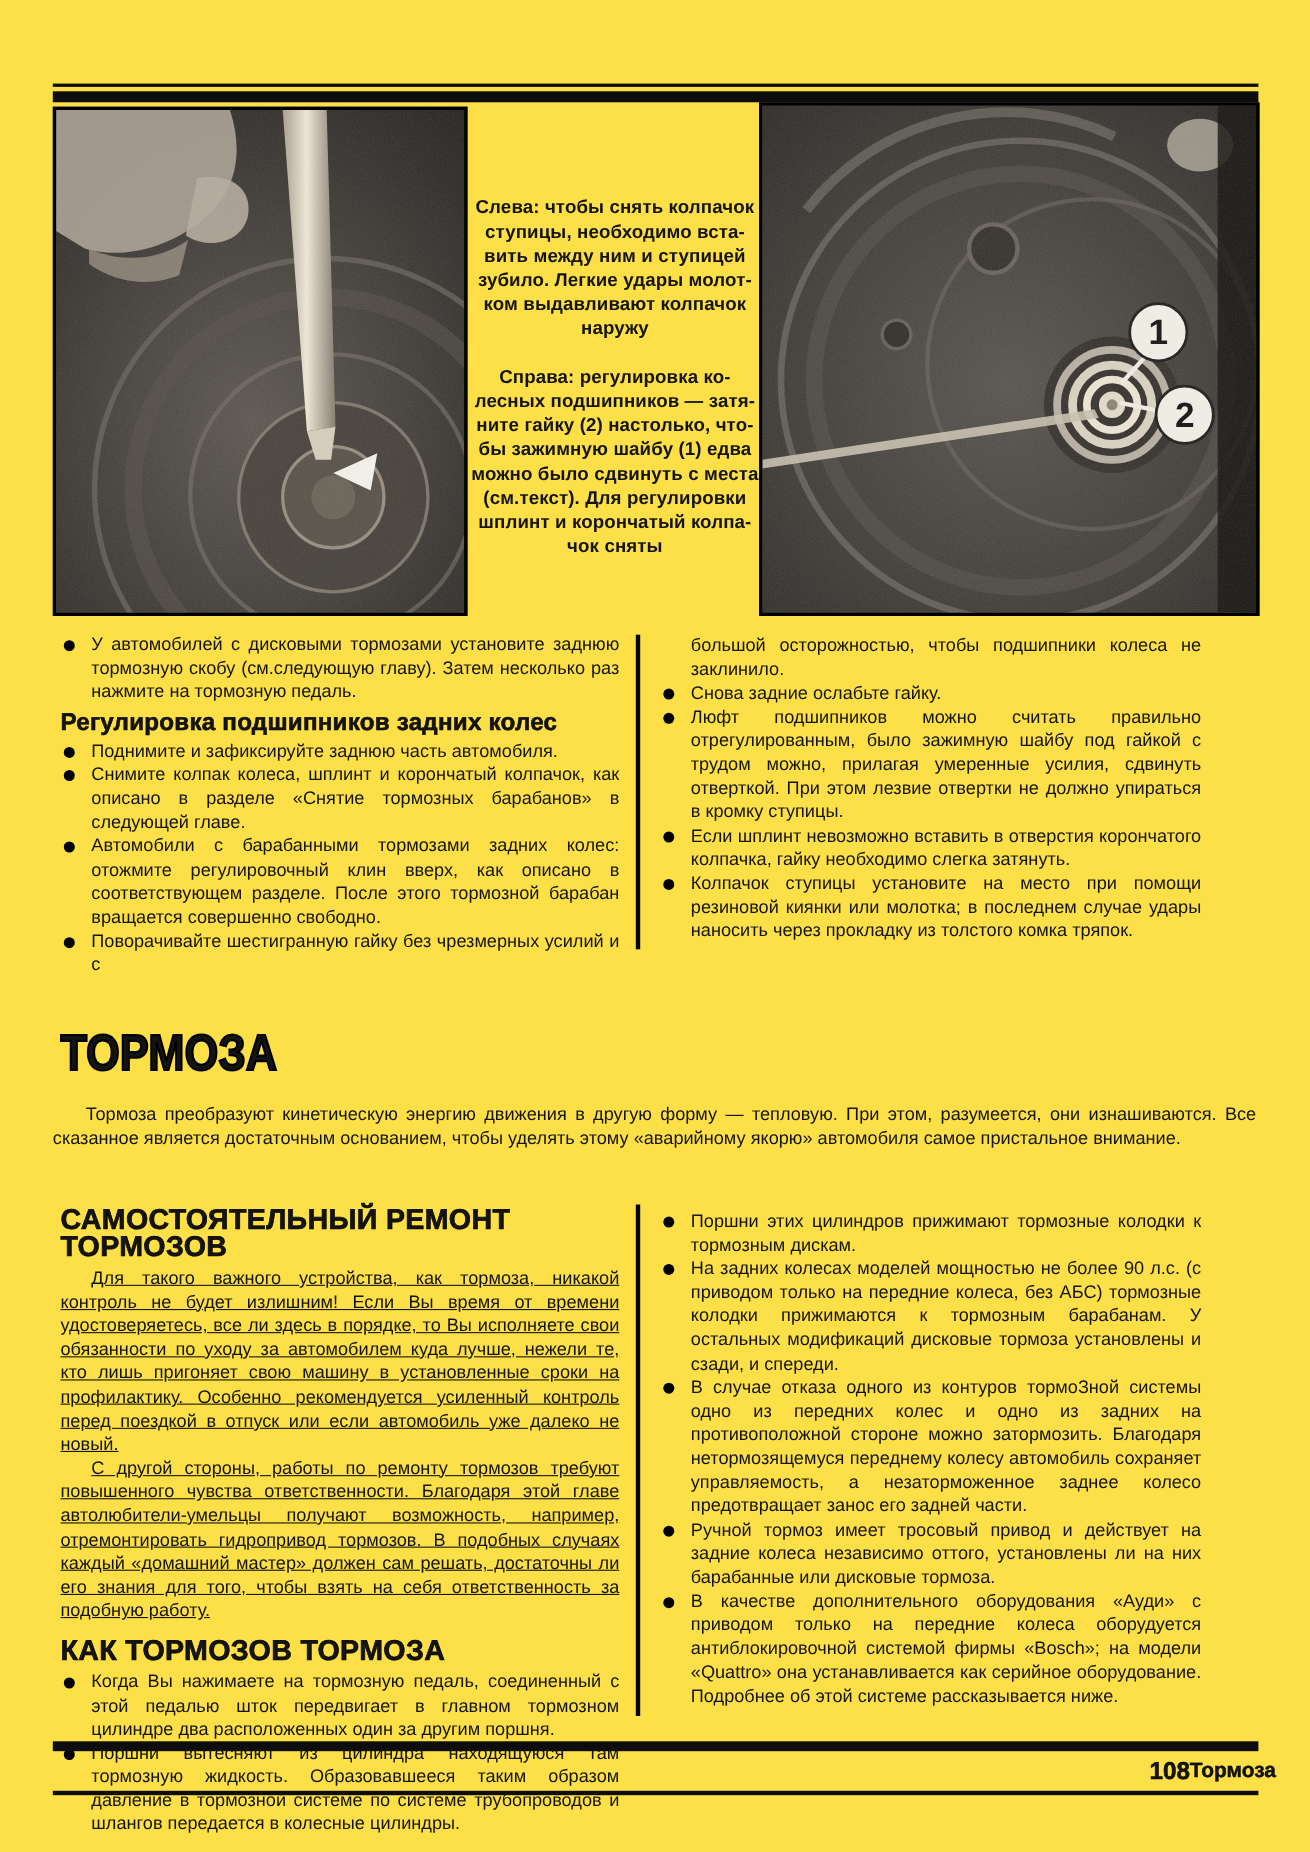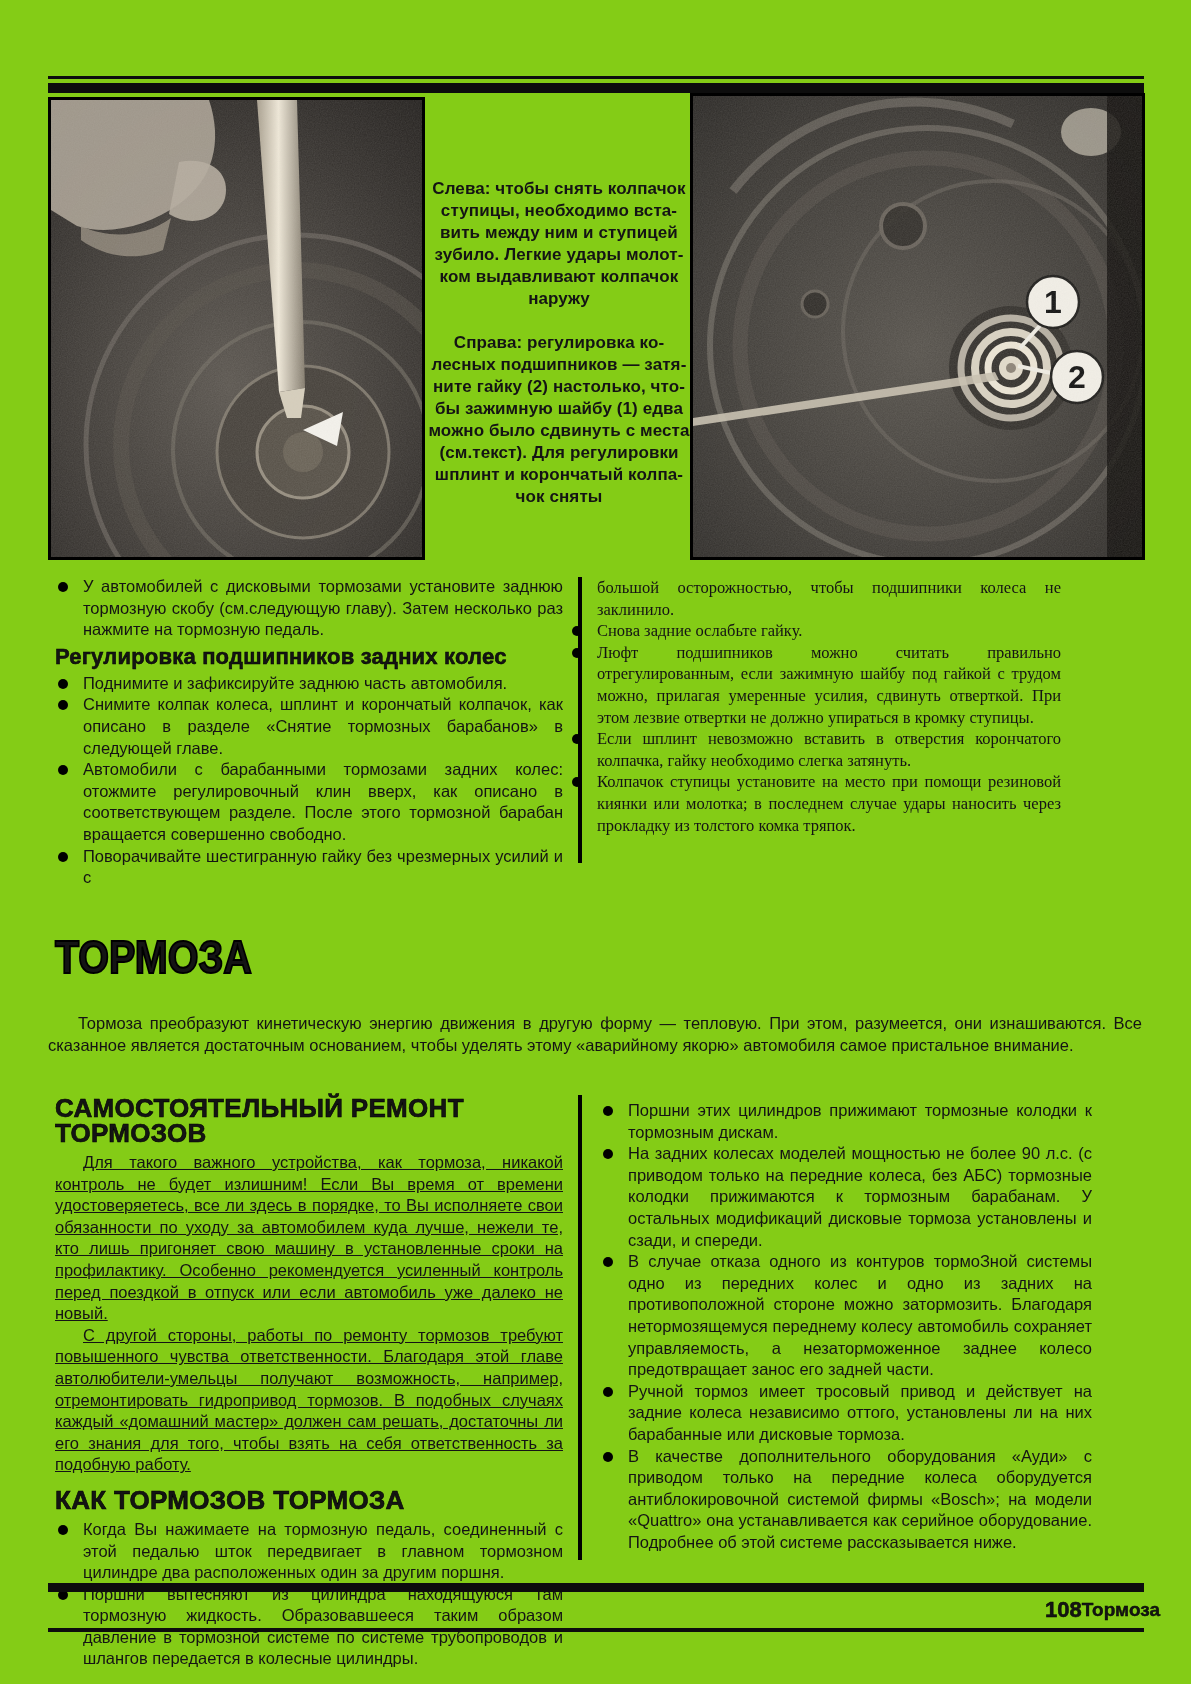--- a/index.html
+++ b/index.html
@@ -1,20 +1,20 @@
 <!DOCTYPE html>
 <html><head>
 <meta charset="utf-8">
 <style>
   html,body{margin:0;padding:0;background:#e8e8e8;}
   .page{
     position:relative;
     width:1191px;height:1684px;
     margin:0 auto;
-    background:#84cc16;
+    background:#fde047;
     font-family:"Liberation Sans", sans-serif;
     color:#141414;
     overflow:hidden;
   }
   .abs{position:absolute;}
   .rule{background:#0d0d0d;}
   
   .photo{border:3px solid #000;box-sizing:border-box;background:#3c3a37;overflow:hidden;}
   .photo svg{display:block;width:100%;height:100%;}
   
@@ -40,21 +40,21 @@
     letter-spacing:.3px;-webkit-text-stroke:.6px #000;
     margin:0 0 6px 0;text-align:left;
   }
   .para{text-indent:28px;margin:0;text-decoration:underline;}
   
   .chapter-title{
     font-weight:bold;font-size:46px;line-height:44px;
     -webkit-text-stroke:2px #000;letter-spacing:0px;
     transform:scaleX(.86);transform-origin:left top;
   }
-  .intro{font-size:16.5px;line-height:22px;text-align:justify;text-indent:30px;margin-top:10px;}
+  .intro{font-size:16.5px;line-height:22px;text-align:justify;text-indent:30px;}
   .vdiv{background:#000;width:4px;}
   
   .footer-row{display:flex;justify-content:flex-end;align-items:center;margin-left:16px;}
   .pageno{font-weight:bold;font-size:22px;-webkit-text-stroke:.5px #000;}
   .chaplab{font-weight:bold;font-size:19px;-webkit-text-stroke:.4px #000;}
 </style>
 </head>
 <body>
 
 <div class="page">
@@ -181,29 +181,29 @@
       <span class="bt">Автомобили с барабанными тормозами задних колес: отожмите регулировочный клин вверх, как описано в соответствующем разделе. После этого тормозной барабан вращается совершенно свободно.</span>
     </div>
     <div class="bullet">
       <span class="dot"></span>
       <span class="bt">Поворачивайте шестигранную гайку без чрезмерных усилий и с</span>
     </div>
   </div>
 
   <div class="abs vdiv" style="left:578px;top:577px;height:286px;"></div>
 
-  <div class="abs col" style="left:569px;top:577px;width:492px;font-family:Liberation Serif, serif;">
+  <div class="abs col" style="left:600px;top:577px;width:492px;">
     <div style="padding-left:28px;text-align:justify;">большой осторожностью, чтобы подшипники колеса не заклинило.</div>
     <div class="bullet">
       <span class="dot"></span>
       <span class="bt">Снова задние ослабьте гайку.</span>
     </div>
     <div class="bullet">
       <span class="dot"></span>
-      <span class="bt">Люфт подшипников можно считать правильно отрегулированным, если зажимную шайбу под гайкой с трудом можно, прилагая умеренные усилия, сдвинуть отверткой. При этом лезвие отвертки не должно упираться в кромку ступицы.</span>
+      <span class="bt">Люфт подшипников можно считать правильно отрегулированным, было зажимную шайбу под гайкой с трудом можно, прилагая умеренные усилия, сдвинуть отверткой. При этом лезвие отвертки не должно упираться в кромку ступицы.</span>
     </div>
     <div class="bullet">
       <span class="dot"></span>
       <span class="bt">Если шплинт невозможно вставить в отверстия корончатого колпачка, гайку необходимо слегка затянуть.</span>
     </div>
     <div class="bullet">
       <span class="dot"></span>
       <span class="bt">Колпачок ступицы установите на место при помощи резиновой киянки или молотка; в последнем случае удары наносить через прокладку из толстого комка тряпок.</span>
     </div>
   </div>

